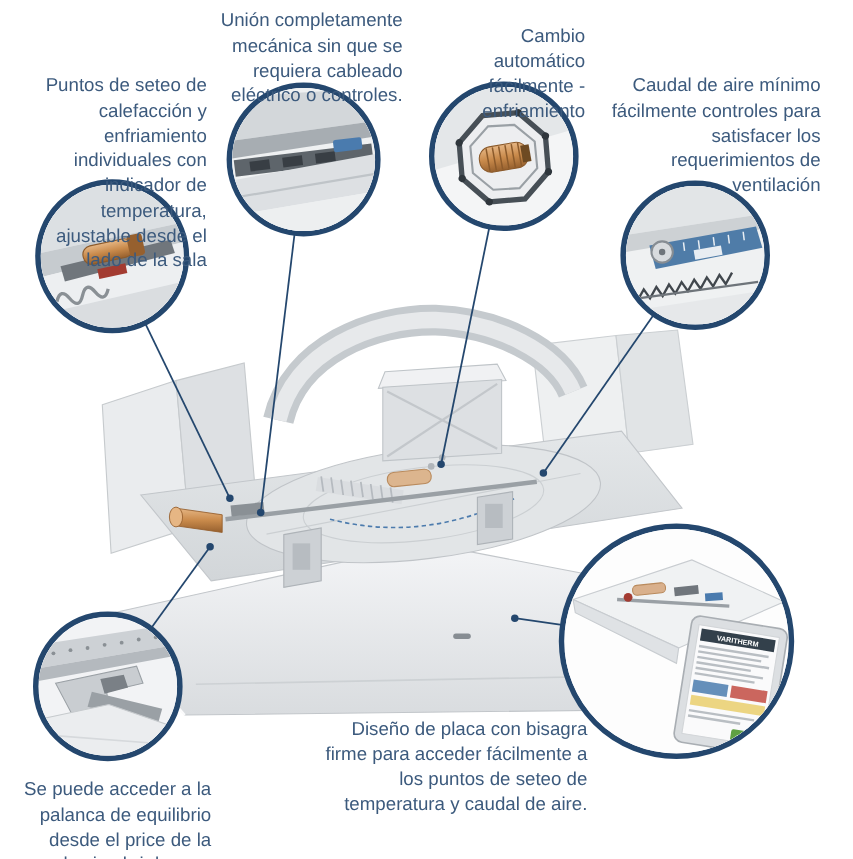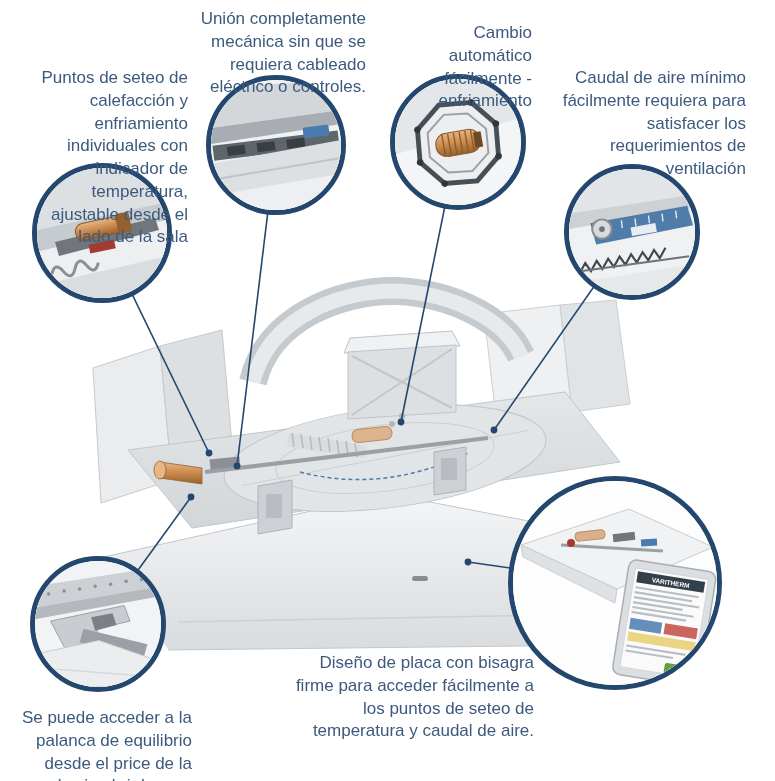--- a/index.html
+++ b/index.html
@@ -279,17 +279,17 @@
         </g>
         <rect x="157" y="181" width="27" height="11" rx="2" fill="#5FA143"></rect>
         <text x="170.5" y="189.5" font-size="7" fill="#FFFFFF" text-anchor="middle" font-weight="bold" font-family="Liberation Sans, sans-serif">price</text>
       </g>
     </svg>
   </div>
 
   <div class="label z4" style="left:22px;  top:57px;  width:166px;margin-top:10px;">Puntos de seteo de calefacción y enfriamiento individuales con indicador de temperatura, ajustable desde el lado de la sala</div>
   <div class="label z4" style="left:190px; top:8px;   width:176px;">Unión completamente mecánica sin que se requiera cableado eléctrico o controles.</div>
   <div class="label z4" style="left:390px; top:22px;  width:142px;">Cambio automático fácilmente - enfriamiento</div>
-  <div class="label z4" style="left:552px; top:67px;  width:194px;">Caudal de aire mínimo fácilmente requiera para satisfacer los requerimientos de ventilación</div>
+  <div class="label z4" style="left:552px; top:67px;  width:194px;">Caudal de aire mínimo fácilmente controles para satisfacer los requerimientos de ventilación</div>
   <div class="label z4" style="left:18px;  top:707px; width:174px;">Se puede acceder a la palanca de equilibrio desde el price de la sala sin abrir la cara del difusor.</div>
   <div class="label z4" style="left:292px; top:652px; width:242px;">Diseño de placa con bisagra firme para acceder fácilmente a los puntos de seteo de temperatura y caudal de aire.</div>
 
 </div>
 
 </body></html>

